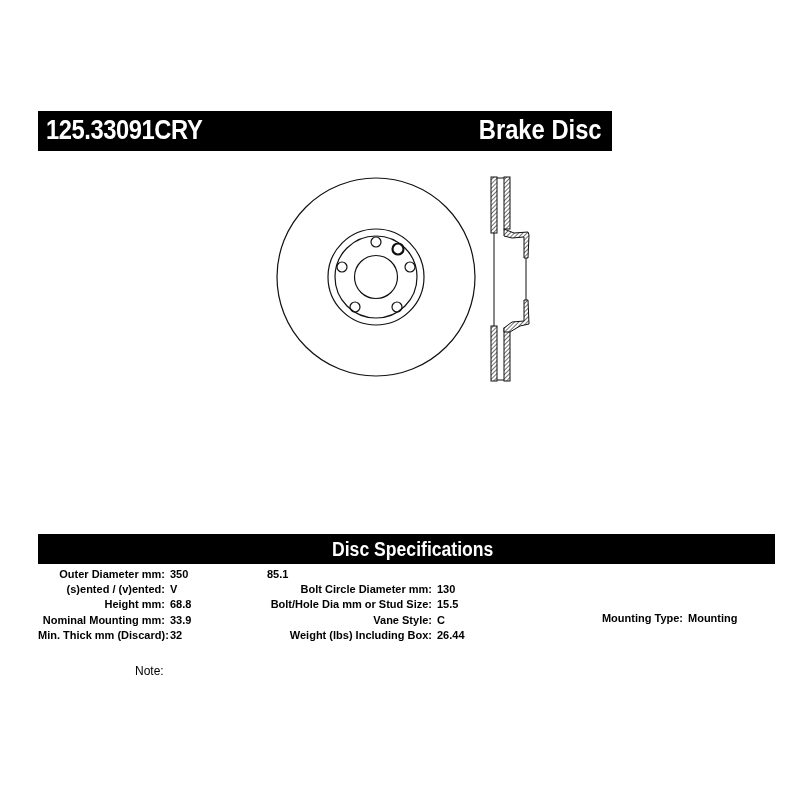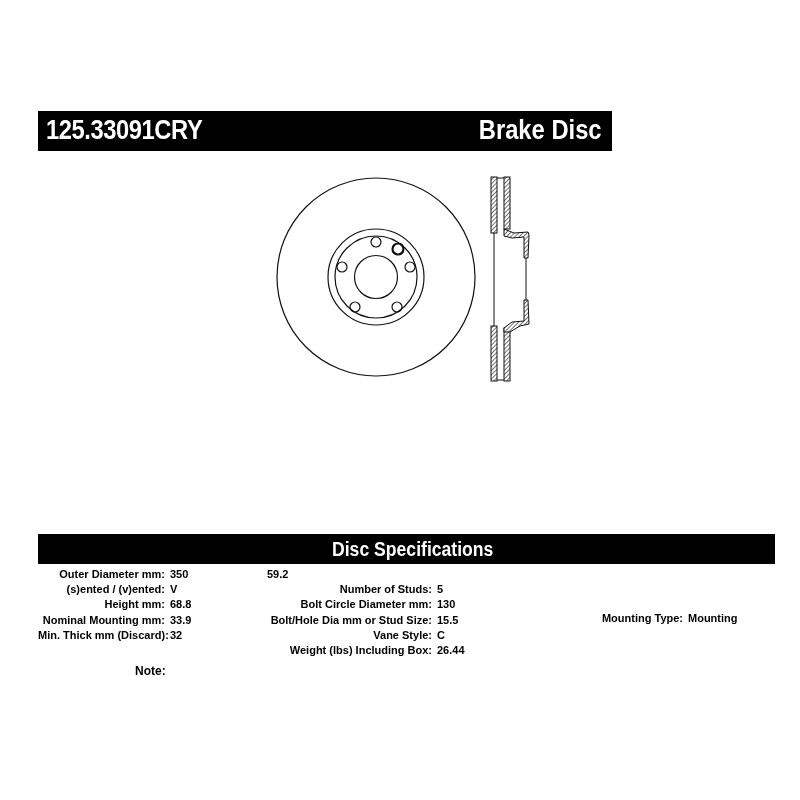--- a/index.html
+++ b/index.html
@@ -13,21 +13,21 @@
     .spec-col { position: absolute; top: 567px; font-size: 11px; font-weight: bold; line-height: 15.2px; }
     .spec-row { display: flex; white-space: nowrap; }
     .spec-label { text-align: right; }
     .spec-value { padding-left: 5px; text-align: right; }
     .col1 { left: 38px; }
     .col1 .spec-label { width: 127px; }
     .col2 { left: 262px; }
     .col2 .spec-label { width: 170px; }
     .col3 { left: 560px; margin-top: 44px; }
     .col3 .spec-label { width: 123px; }
-    .note { position: absolute; left: 95px; top: 664px; font-size: 12px; font-weight: bold; padding-left: 40px; }
+    .note { position: absolute; left: 95px; top: 664px; font-size: 12px; font-weight: normal; padding-left: 40px; }
   </style>
 </head>
 <body>
 
 <div class="title-bar">
   <span class="part-number">125.33091CRY</span>
   <span class="product-type">Brake Disc</span>
 </div>
 
 <svg class="drawing" viewBox="270 170 270 220" width="270" height="220">
@@ -90,25 +90,21 @@
     <span class="spec-value">33.9</span>
   </div>
   <div class="spec-row">
     <span class="spec-label">Min. Thick mm (Discard):</span>
     <span class="spec-value">32</span>
   </div>
 </div>
 
 <div class="spec-col col2">
   <div class="spec-row">
-    <span class="spec-value">59.2</span>
-  </div>
-  <div class="spec-row">
-    <span class="spec-label">Number of Studs:</span>
-    <span class="spec-value">5</span>
+    <span class="spec-value">85.1</span>
   </div>
   <div class="spec-row">
     <span class="spec-label">Bolt Circle Diameter mm:</span>
     <span class="spec-value">130</span>
   </div>
   <div class="spec-row">
     <span class="spec-label">Bolt/Hole Dia mm or Stud Size:</span>
     <span class="spec-value">15.5</span>
   </div>
   <div class="spec-row">

